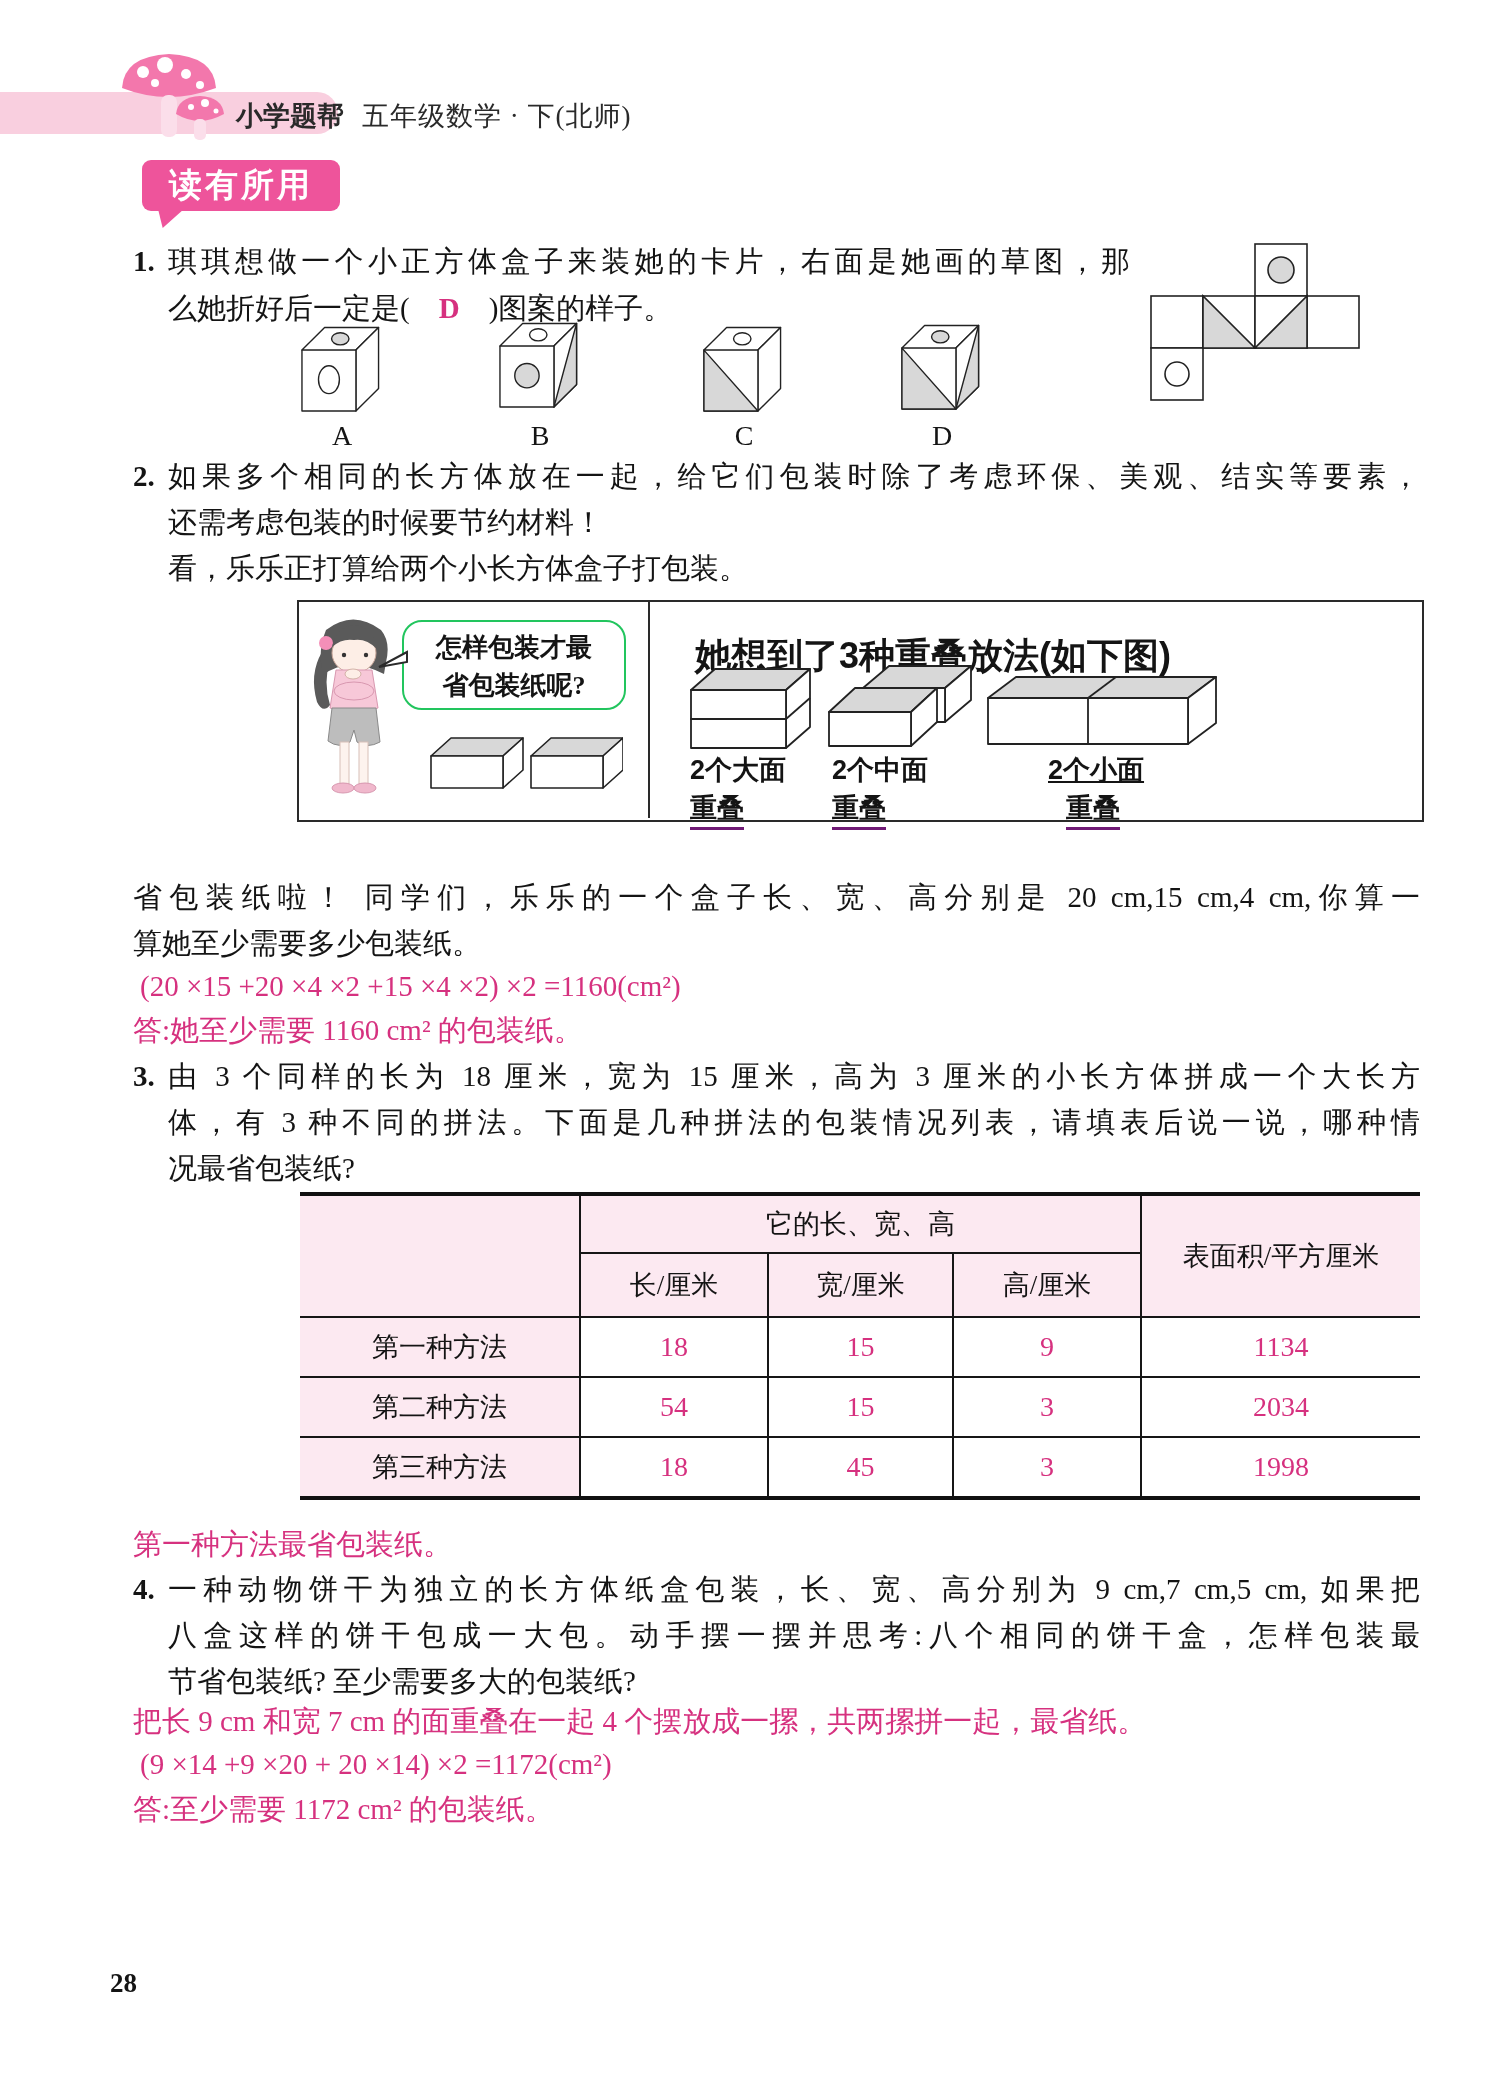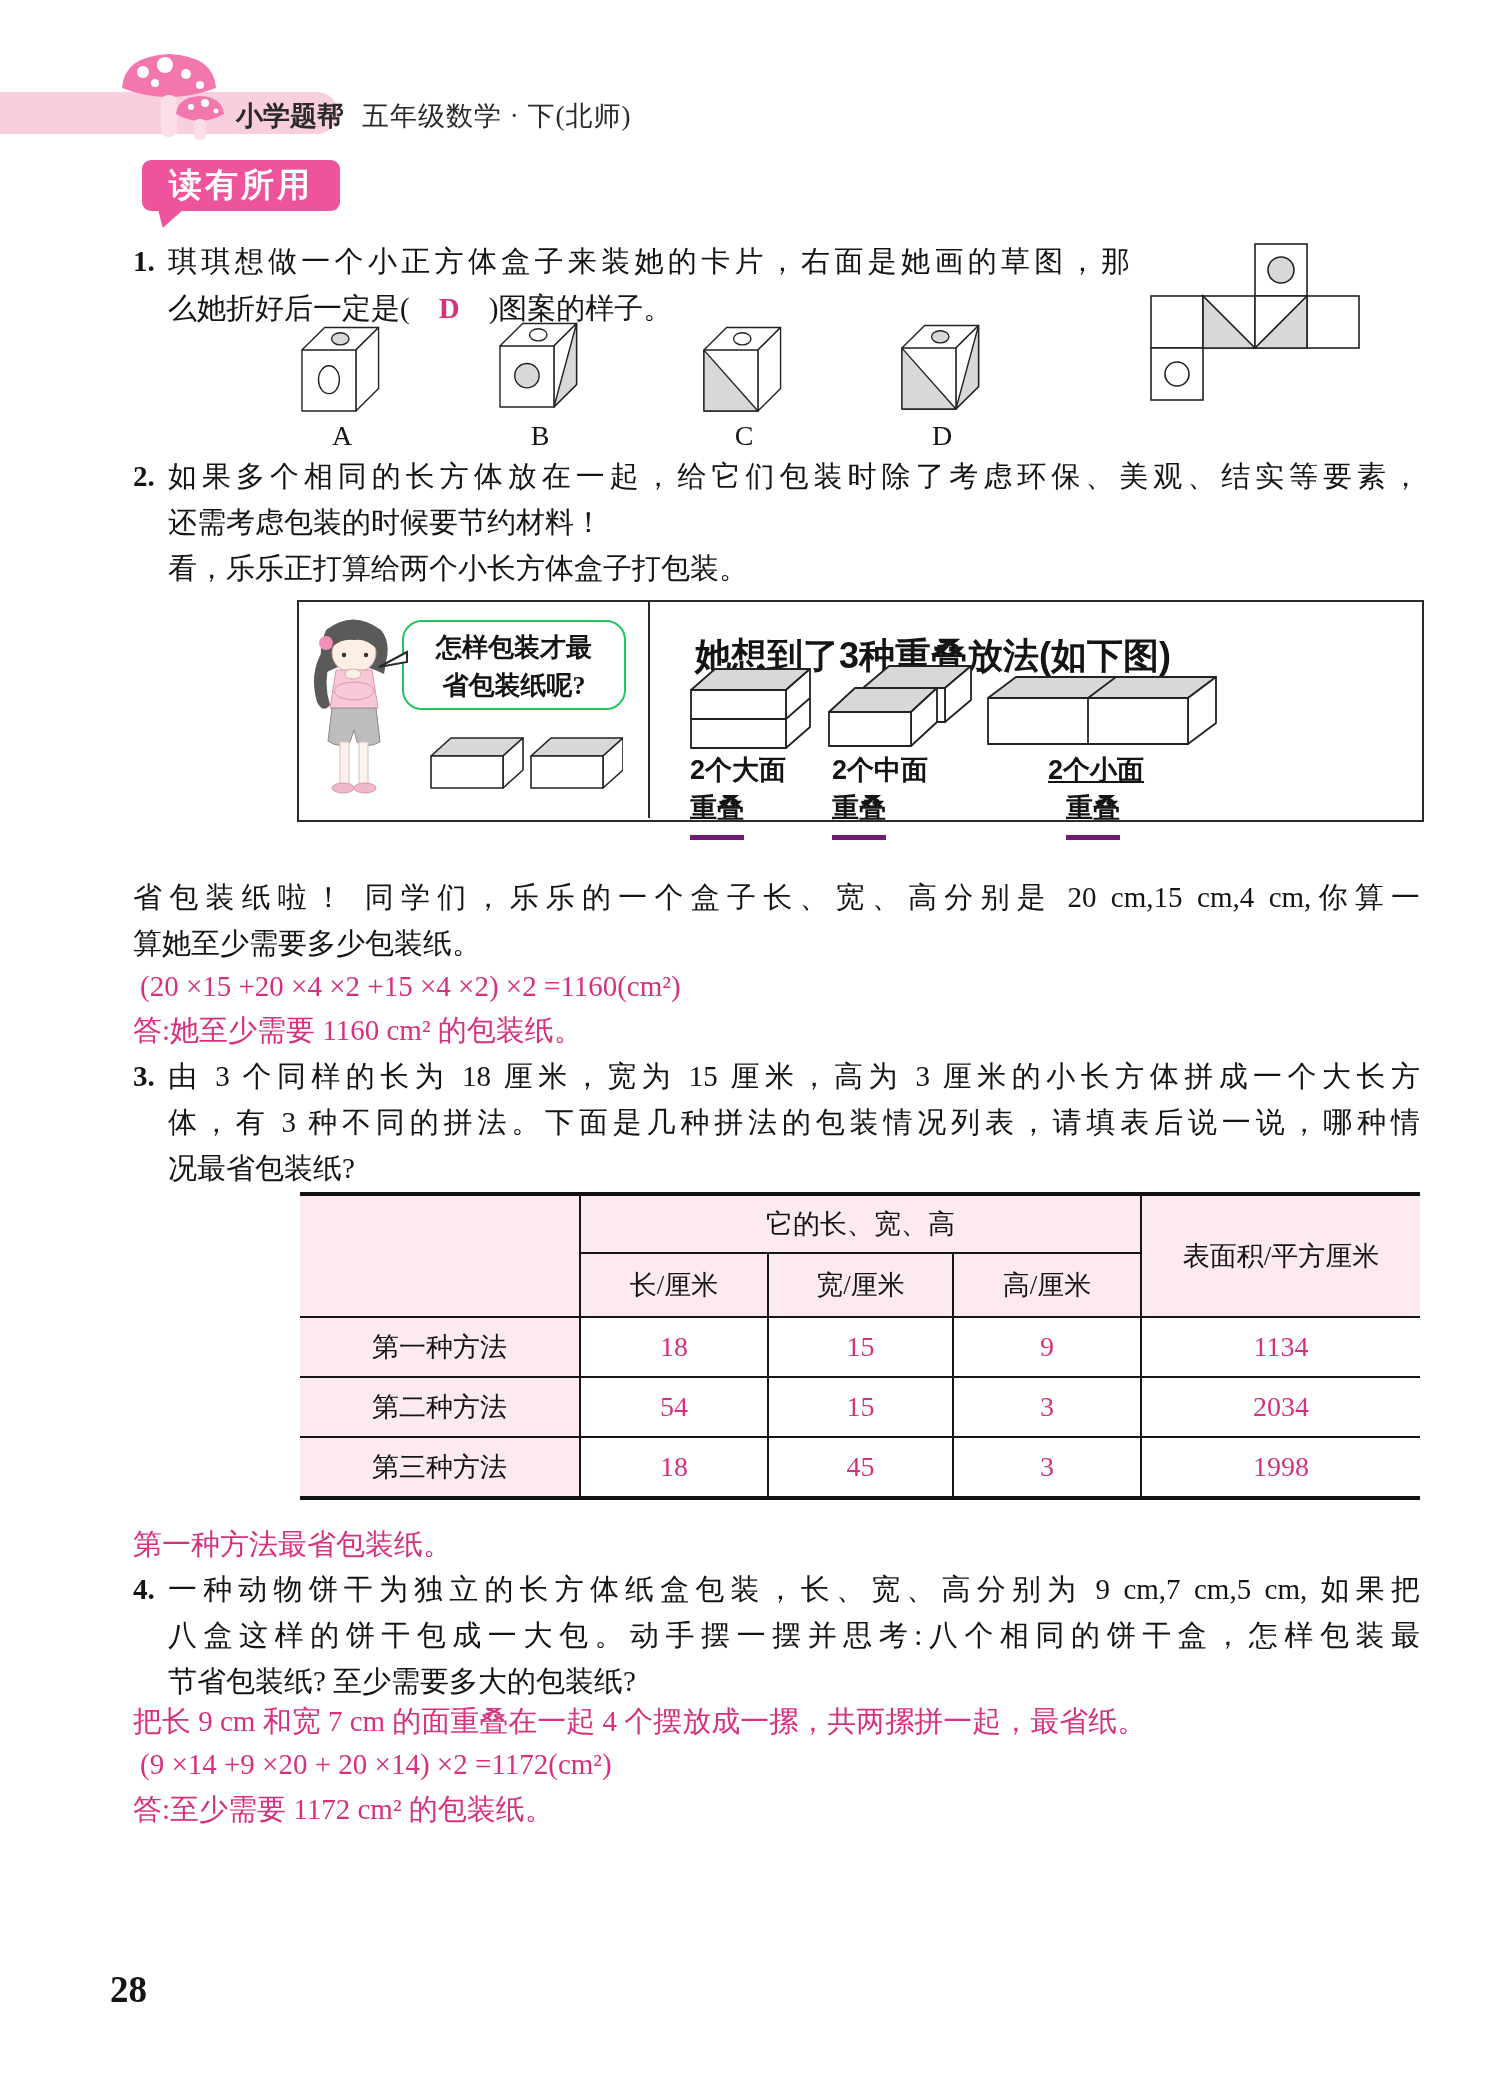--- a/index.html
+++ b/index.html
@@ -20,35 +20,35 @@
               clip-path:polygon(0 0,100% 0,18% 100%);}
   
   .qnum{font-size:29px;font-weight:bold;}
   .cube-label{font-size:28px;text-align:center;width:84px;}
   
   .illu-box{left:297px;top:600px;width:1123px;height:218px;border:2px solid #2a2a2a;}
   .illu-divider{left:648px;top:600px;width:2px;height:218px;background:#2a2a2a;}
   .bubble{left:402px;top:620px;width:224px;height:90px;border:2px solid #22c55e;border-radius:20px;
           text-align:center;font-weight:bold;font-size:26px;line-height:38px;padding-top:7px;box-sizing:border-box;}
   .mlabel{font-size:27px;font-weight:bold;font-family:"Liberation Sans","DejaVu Sans",sans-serif;}
-  .u{border-bottom:5px solid #701a75;padding-bottom:12px;}
+  .u{border-bottom:3px solid #701a75;padding-bottom:4px;}
   
   .tablewrap{left:300px;top:1192px;width:1120px;border-top:4px solid #111;border-bottom:4px solid #111;}
   table.q3t{border-collapse:collapse;width:1120px;table-layout:fixed;padding-left:20px;}
   .q3t td{border:2px solid #161616;text-align:center;vertical-align:middle;padding:0;font-size:27px;}
   .q3t td:first-child{border-left:none;}
   .q3t td:last-child{border-right:none;}
   .q3t tr:first-child td{border-top:none;}
   .q3t tr:last-child td{border-bottom:none;}
   .pinkbg{background:#fce9f1;}
   .q3t .val{color:#d6317f;font-size:28px;background:#fff;}
   .h1row td{height:56px;}
   .h2row td{height:62px;}
   .drow td{height:58px;}
-  .pagenum{left:110px;top:1968px;font-size:37px;font-weight:bold;}
+  .pagenum{left:110px;top:1968px;font-size:27px;font-weight:bold;}
 </style>
 </head>
 <body>
 
 <div class="page">
 
   <div class="abs top-bar"></div>
   <svg class="abs" style="left:112px;top:44px;" width="118" height="98" viewBox="0 0 118 98">
     <path d="M10,44 Q12,12 57,10 Q102,12 104,44 Q80,53 57,53 Q33,53 10,44 Z" fill="#f377ac"></path>
     <circle cx="31" cy="28" r="6" fill="#fff"></circle>

